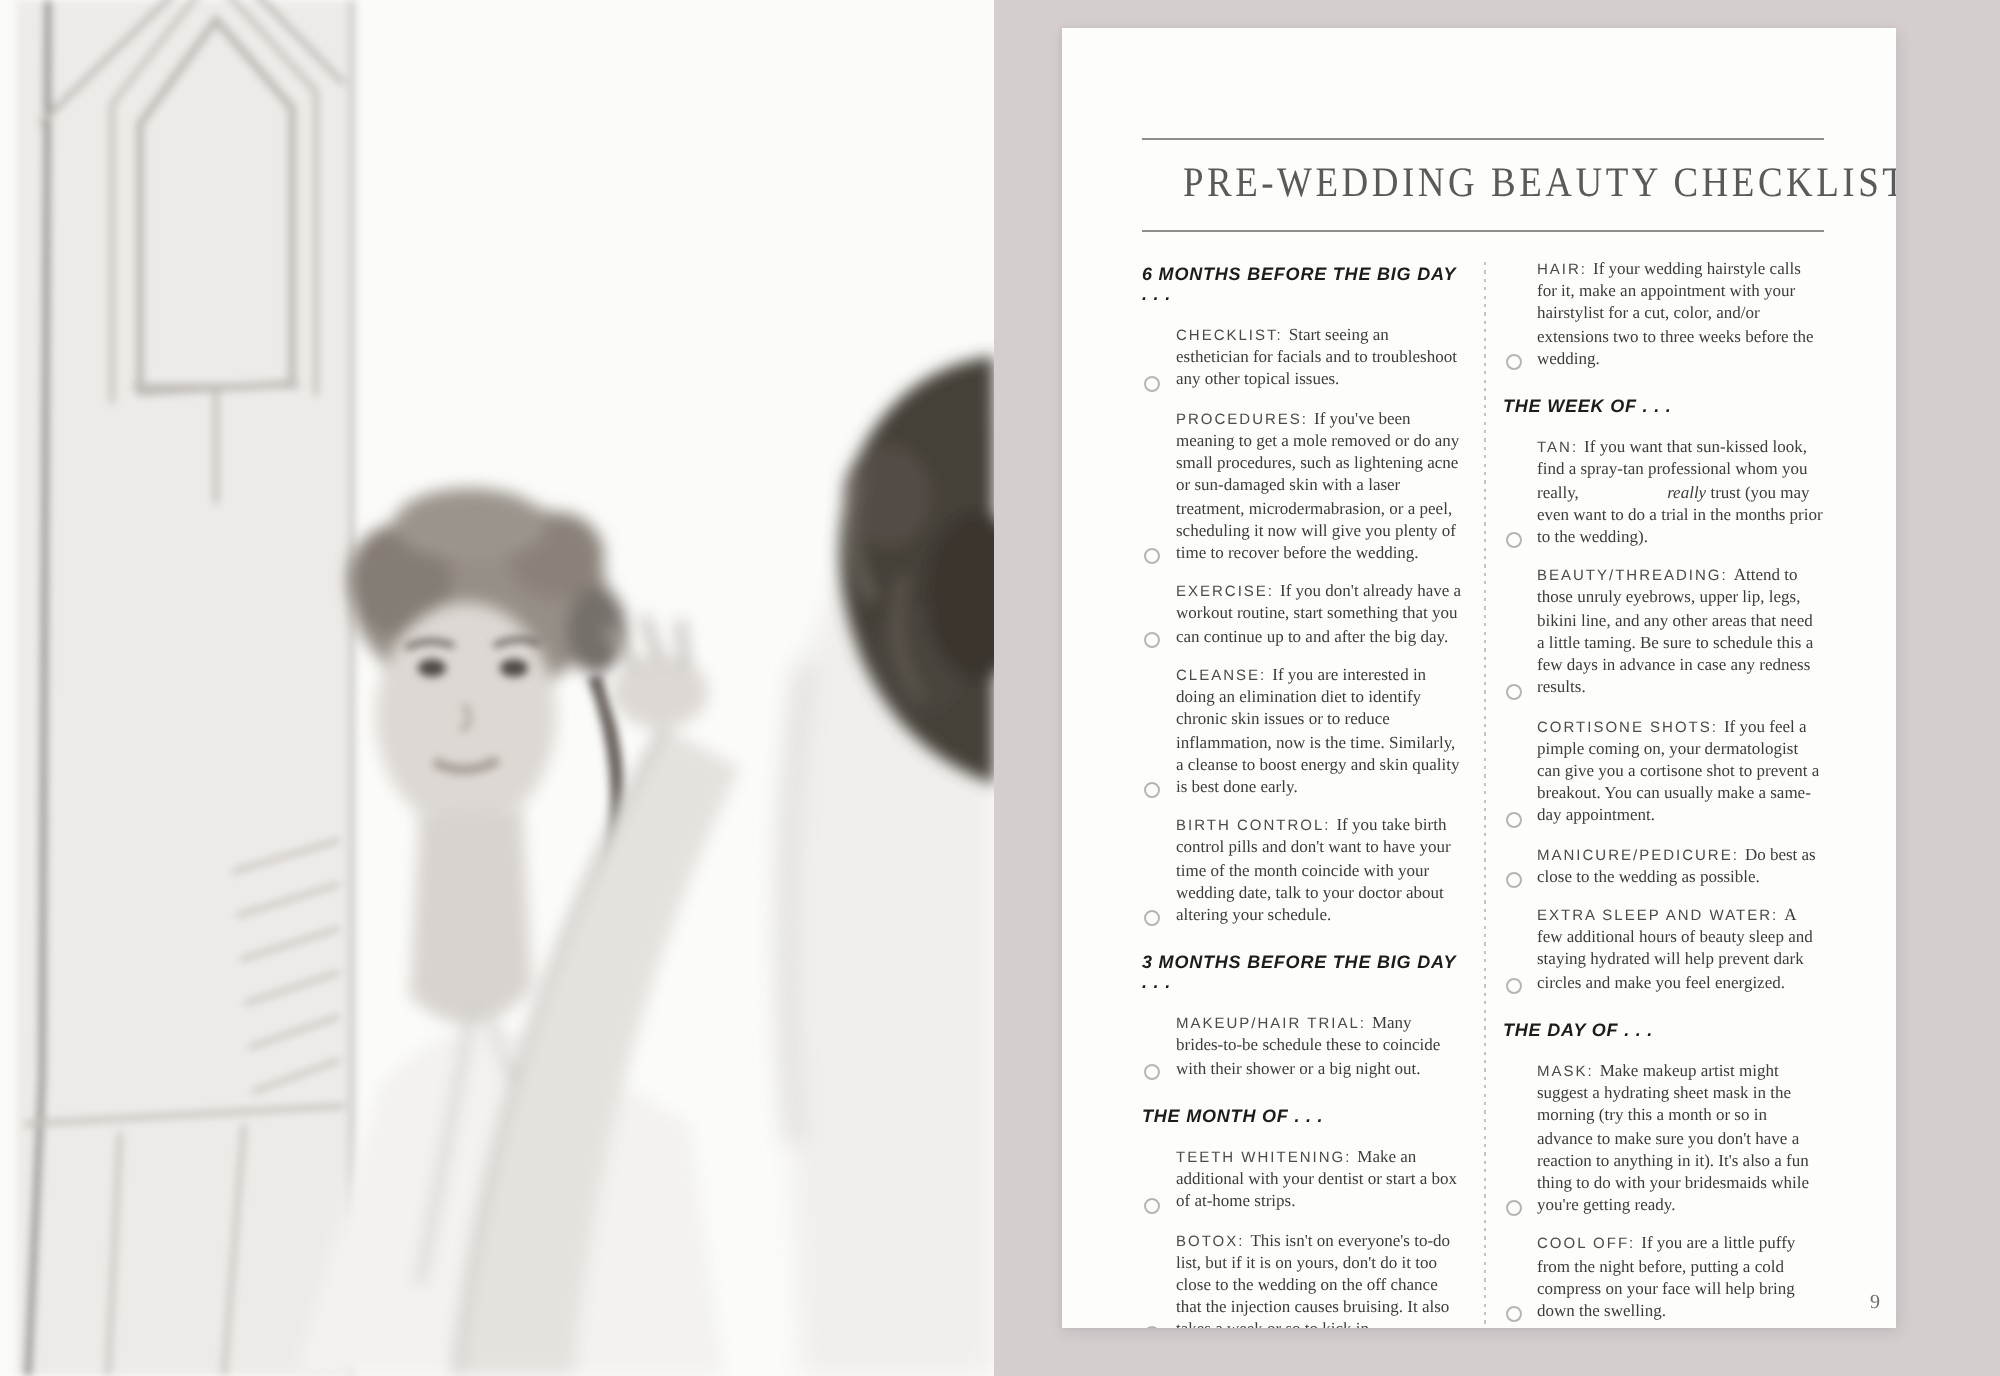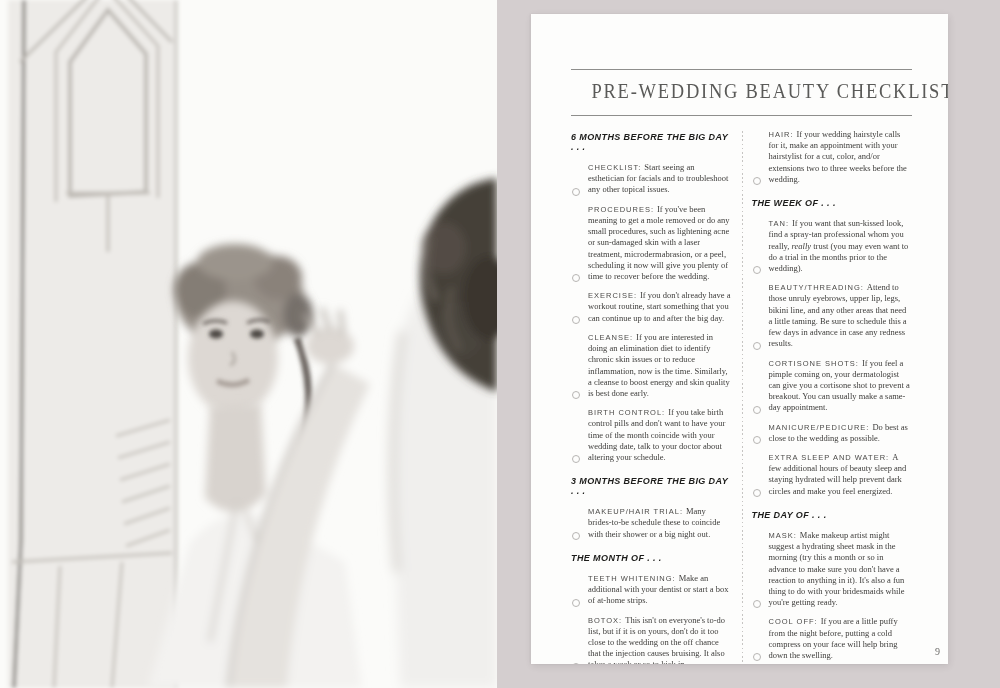--- a/index.html
+++ b/index.html
@@ -23,21 +23,21 @@
              transparent 1.6px,transparent 4.2px);}
   .sec{font-family:"Liberation Sans",sans-serif;font-weight:700;font-size:9px;
        letter-spacing:.4px;color:var(--c-heading,#1c1c1a);margin:13px 0 10px;font-style:italic;}
   .col > .sec:first-child{margin-top:3px;}
   .item{display:flex;margin-bottom:8px;align-items:flex-end;}
   .circ{flex:0 0 auto;width:6px;height:6px;border:1px solid var(--c-circle,#b7b5b3);
         border-radius:50%;margin:2px 8px 0 1px;background:transparent;}
   .itxt{margin:0;font-size:8.5px;line-height:1.32;color:var(--c-body,#3d3c3a);}
   .lbl{font-family:"Liberation Sans",sans-serif;font-size:7.5px;letter-spacing:1px;
        color:var(--c-label,#4c4b49);margin-right:3px;}
-  .it{font-style:italic;}
+  .it{font-style:italic;margin-left:42px;}
   .pagenum{position:absolute;right:8px;bottom:7px;font-size:10px;
            color:var(--c-page_number,#6e6d6b);font-family:"Liberation Serif",serif;}
 </style>
 </head>
 <body>
 
 <div class="canvas">
 
   <div class="photo">
     <svg viewBox="0 0 497 688" preserveAspectRatio="none">

